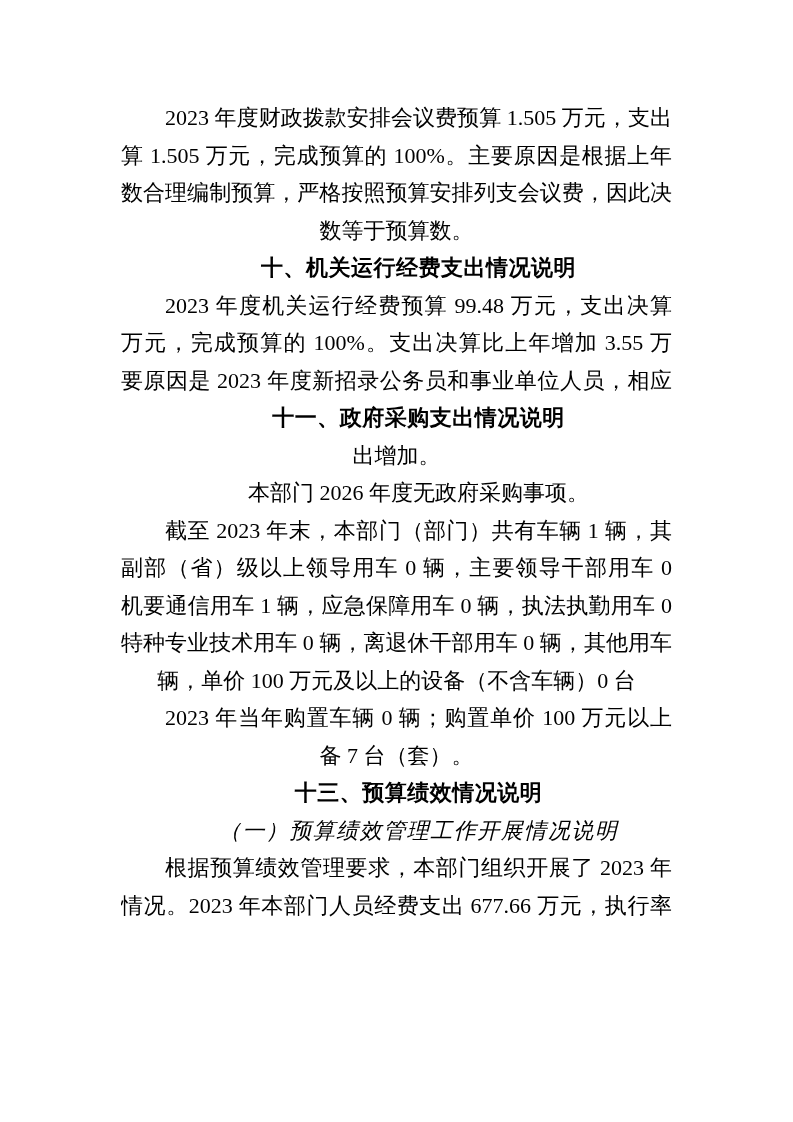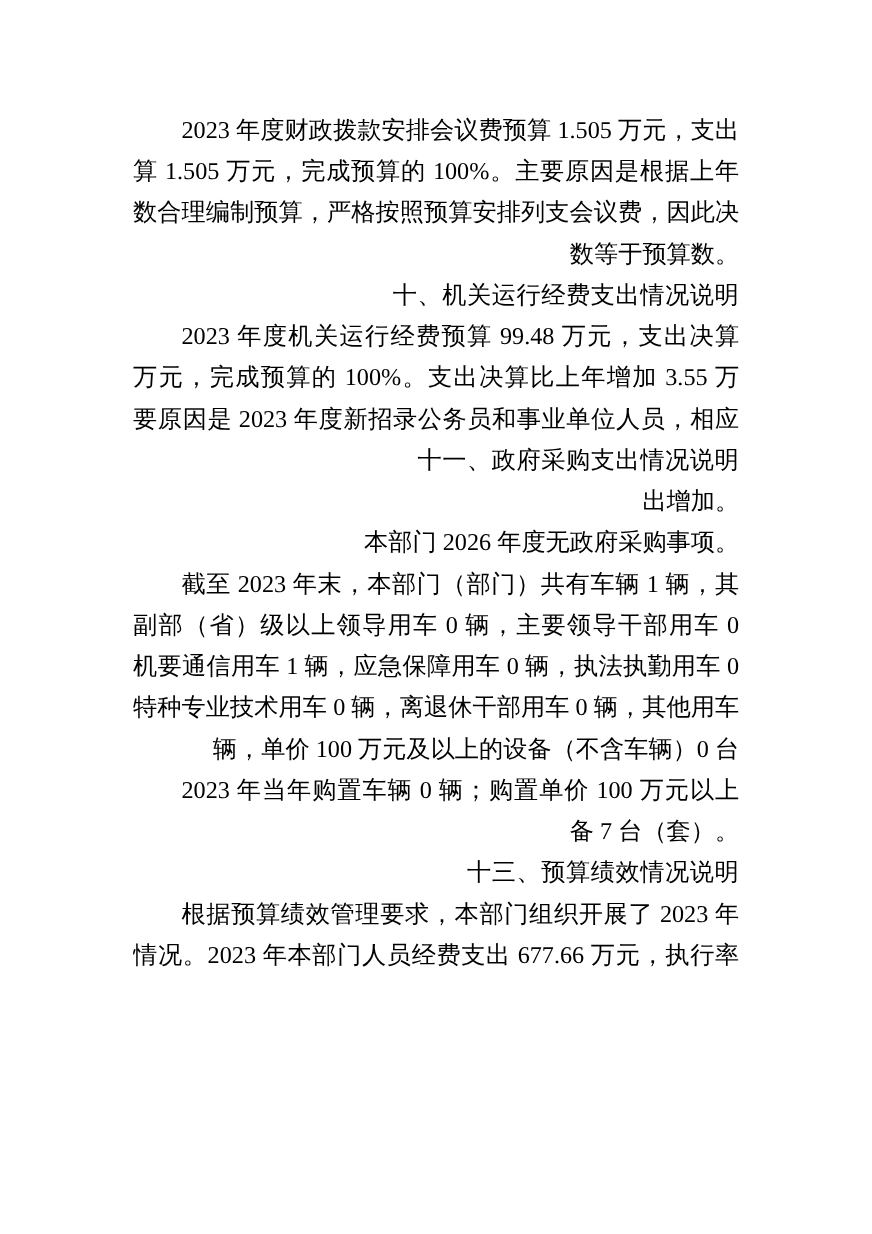--- a/index.html
+++ b/index.html
@@ -20,36 +20,36 @@
     position: absolute;
     left: 121px;
     top: 99px;
     width: 551px;
   }
   .ln {
     font-size: 22px;
     line-height: 37.5px;
     height: 37.5px;
     overflow: hidden;
-    text-align: right;
+    text-align: center;
     white-space: normal;
   }
   
   .ln.j {
     text-align: justify;
     text-align-last: justify;
   }
   
   .ln.ind {
     text-indent: 2em;
   }
   
   .ln.hd {
     font-family: "Liberation Sans", "DejaVu Sans", sans-serif;
-    font-weight: 400;
+    font-weight: 700;
     letter-spacing: 0.5px;
   }
   
   .ln.sub {
     font-style: italic;
     letter-spacing: 1.5px;
   }
 </style>
 </head>
 <body>
@@ -72,16 +72,17 @@
 
     <div class="ln j ind">截至 2023 年末，本部门（部门）共有车辆 1 辆，其中</div>
     <div class="ln j">副部（省）级以上领导用车 0 辆，主要领导干部用车 0 辆，</div>
     <div class="ln j">机要通信用车 1 辆，应急保障用车 0 辆，执法执勤用车 0 辆，</div>
     <div class="ln j">特种专业技术用车 0 辆，离退休干部用车 0 辆，其他用车 0</div>
     <div class="ln">辆，单价 100 万元及以上的设备（不含车辆）0 台（套）。</div>
     <div class="ln j ind">2023 年当年购置车辆 0 辆；购置单价 100 万元以上的设</div>
     <div class="ln">备 7 台（套）。</div>
 
     <div class="ln hd ind">十三、预算绩效情况说明</div>
+    <div class="ln sub ind">（一）预算绩效管理工作开展情况说明</div>
     <div class="ln j ind">根据预算绩效管理要求，本部门组织开展了 2023 年度</div>
     <div class="ln j">情况。2023 年本部门人员经费支出 677.66 万元，执行率为</div>
   </div>
 </div>
 
 </body></html>

